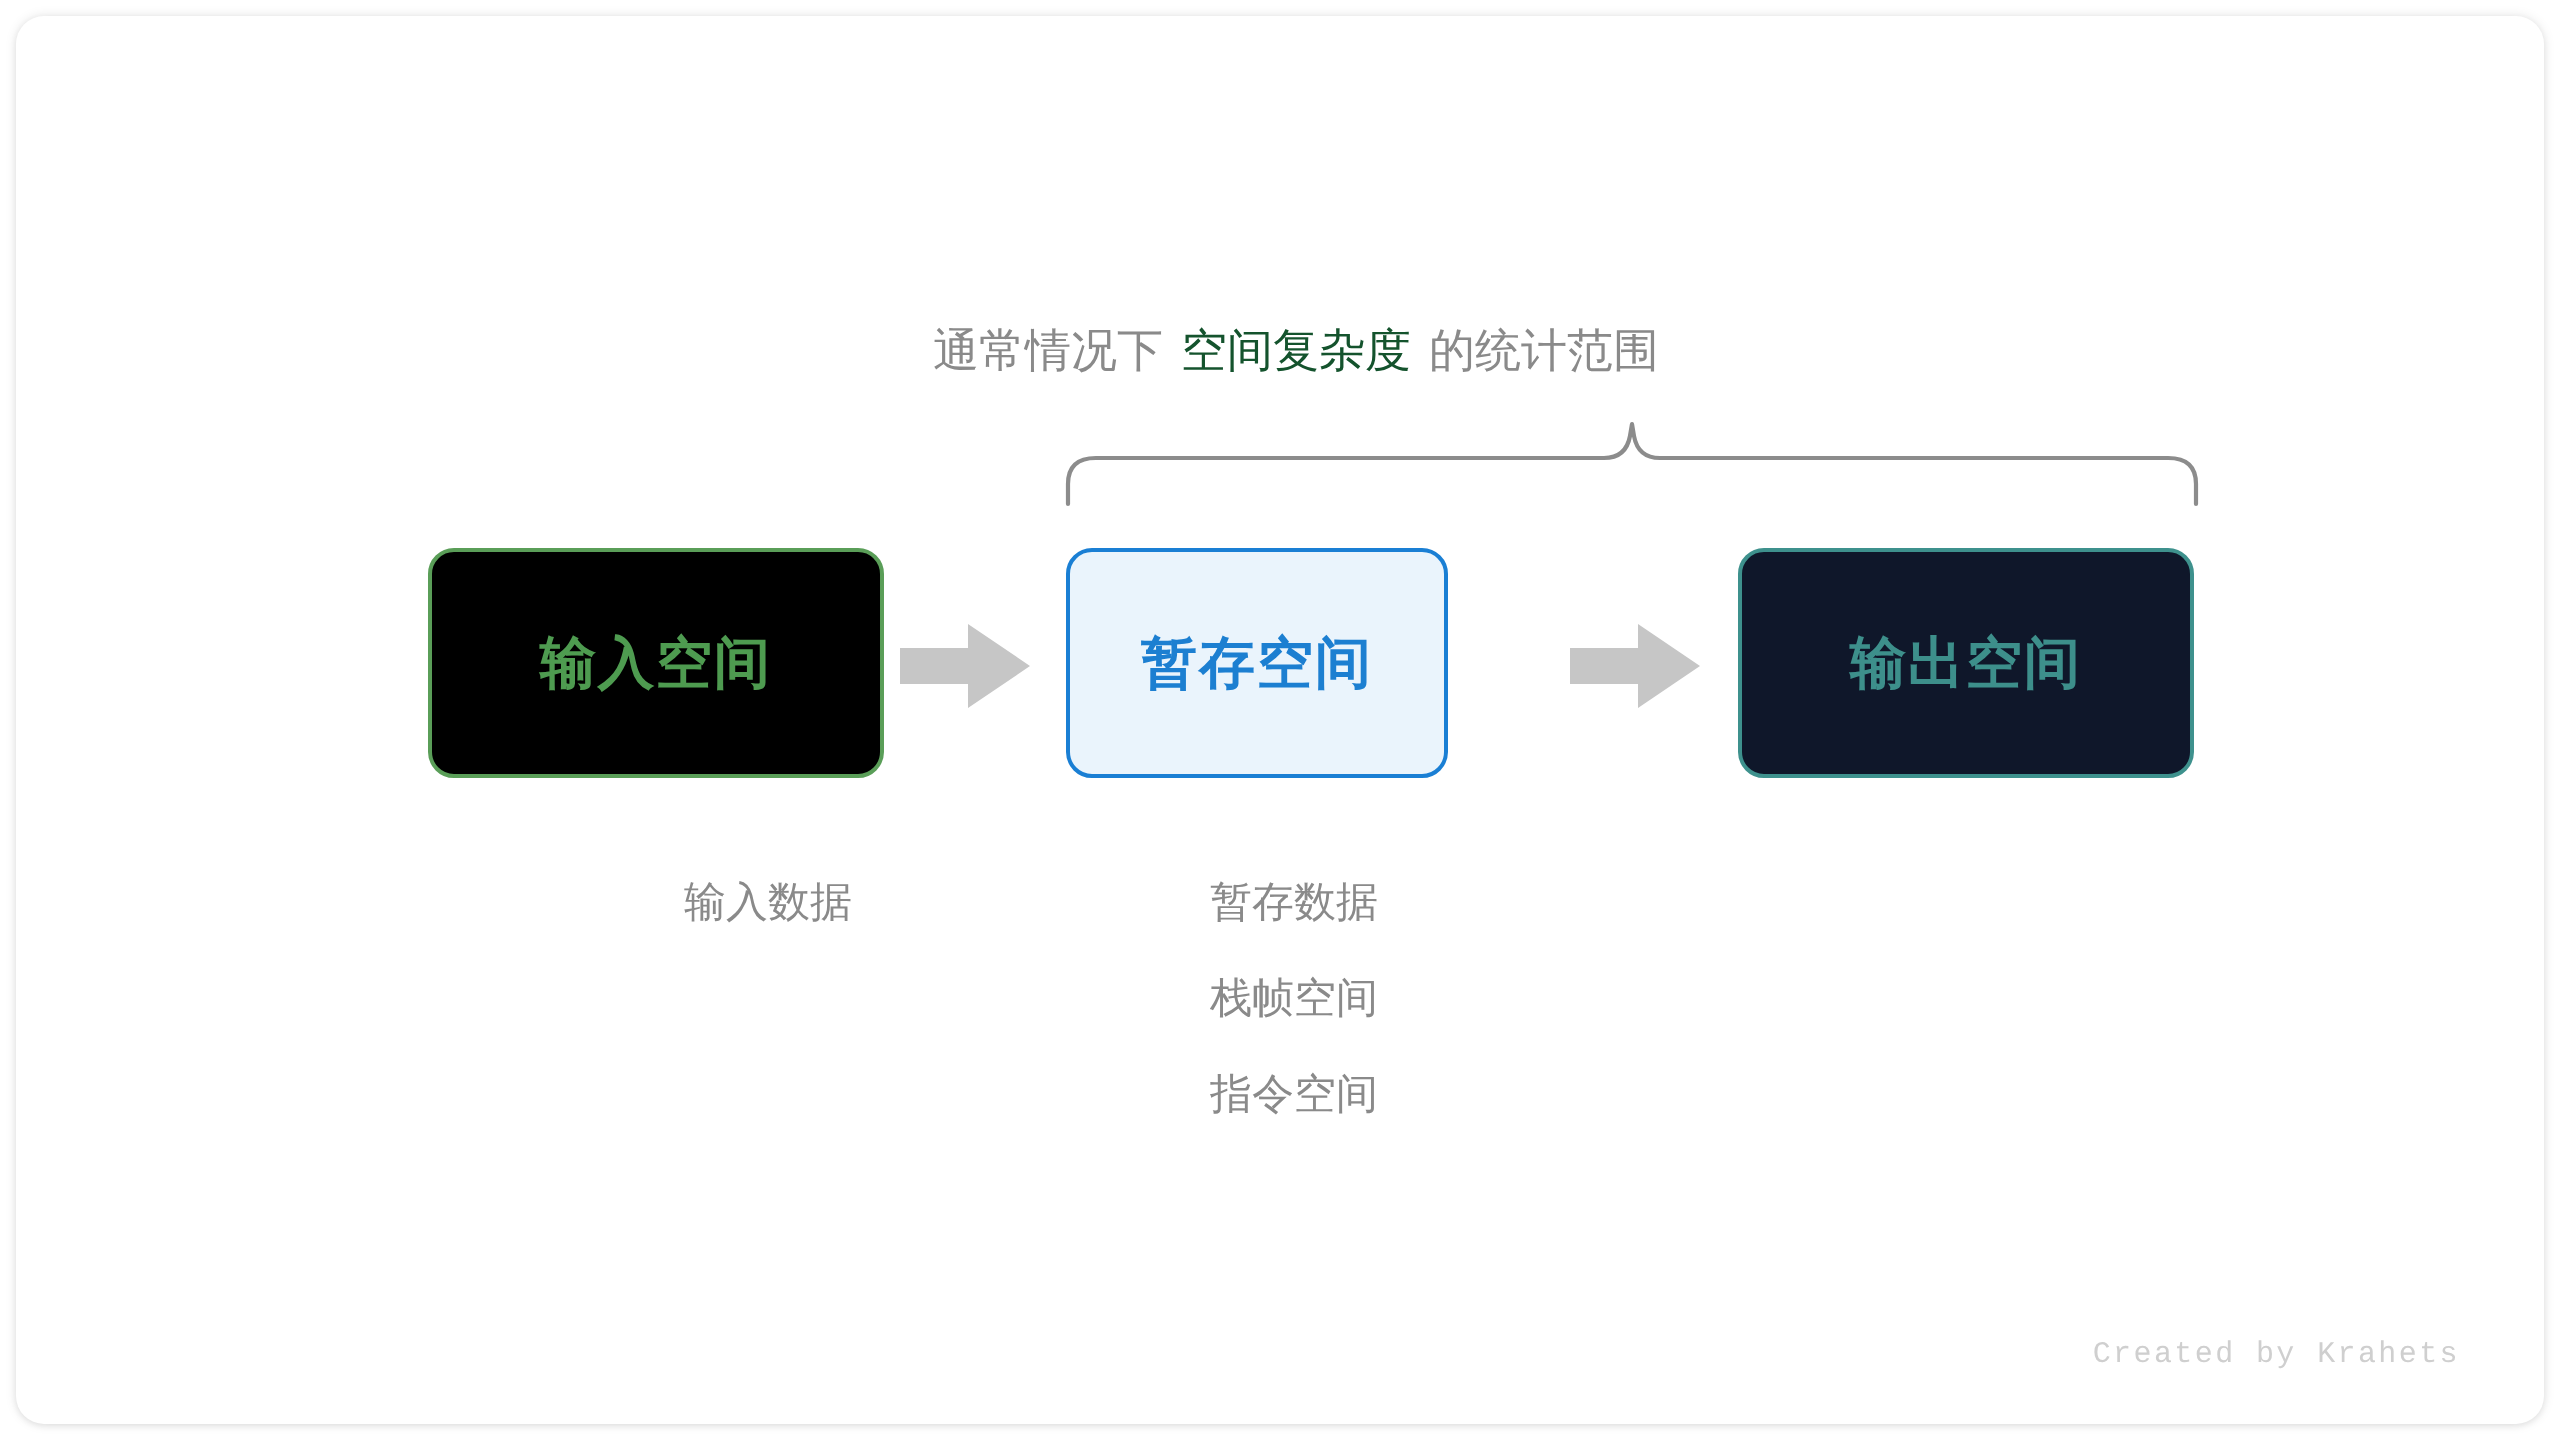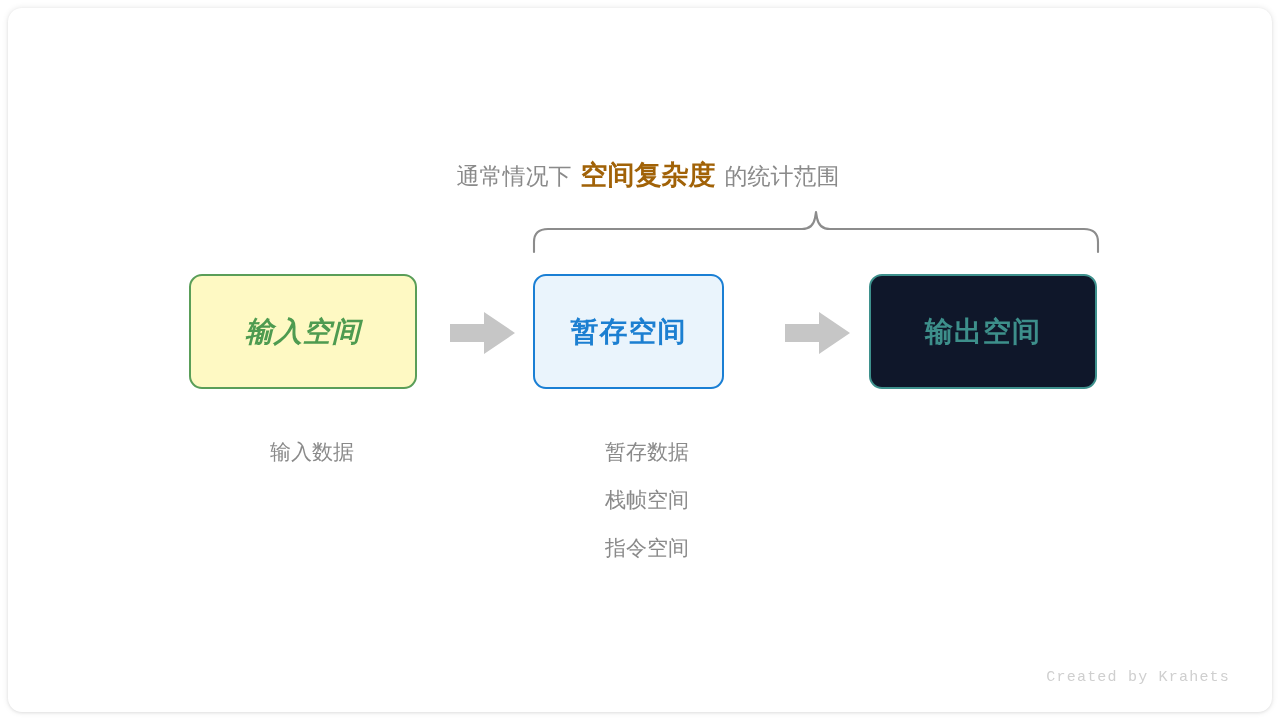--- a/index.html
+++ b/index.html
@@ -34,23 +34,23 @@
     white-space: nowrap;
     color: #8a8a8a;
     font-size: 23px;
     line-height: 34px;
   }
   .heading .seg {
     display: inline-block;
     vertical-align: baseline;
   }
   .heading .strong {
-    font-weight: bold;
-    font-size: 27px;
-    color: #a16207;
+    font-weight: normal;
+    font-size: 23px;
+    color: #14532d;
     margin: 0 9px;
   }
 
   
   .brace {
     position: absolute;
     left: 512px; top: 194px;
     width: 592px; height: 56px;
   }
 
@@ -67,21 +67,21 @@
     border-radius: 13px;
     border-width: 2px;
     border-style: solid;
     display: flex;
     align-items: center;
     justify-content: center;
     font-size: 28px;
     font-weight: bold;
     letter-spacing: 1px;
   }
-  .box.green  { left: 181px; width: 228px; background: #fef9c3; border-color: #5a9e58; color: #4e9b50; font-style: italic; }
+  .box.green  { left: 206px; width: 228px; background: #000000; border-color: #5a9e58; color: #4e9b50; }
   .box.blue   { left: 525px; width: 191px; background: #eaf4fc; border-color: #1a7fd4; color: #1c7fd1; }
   .box.teal   { left: 861px; width: 228px; background: #0f172a; border-color: #3e918d; color: #3d8f8b; }
 
   
   .arrow {
     position: absolute;
     top: 303px;
     width: 66px; height: 44px;
   }
   .arrow.a1 { left: 442px; }
@@ -95,21 +95,21 @@
   }
   .caption-col {
     position: absolute;
     top: 0;
     text-align: center;
     color: #8a8a8a;
     font-size: 21px;
     line-height: 48px;
     white-space: nowrap;
   }
-  .caption-col.c1 { left: 190px; width: 228px; }
+  .caption-col.c1 { left: 190px; width: 228px; text-align: right; }
   .caption-col.c2 { left: 525px; width: 228px; }
   .caption-col.c3 { left: 861px; width: 228px; }
   .caption-line { display: block; }
 
   
   .footer {
     position: absolute;
     right: 42px; bottom: 26px;
     color: #cfcfcf;
     font-size: 15px;

